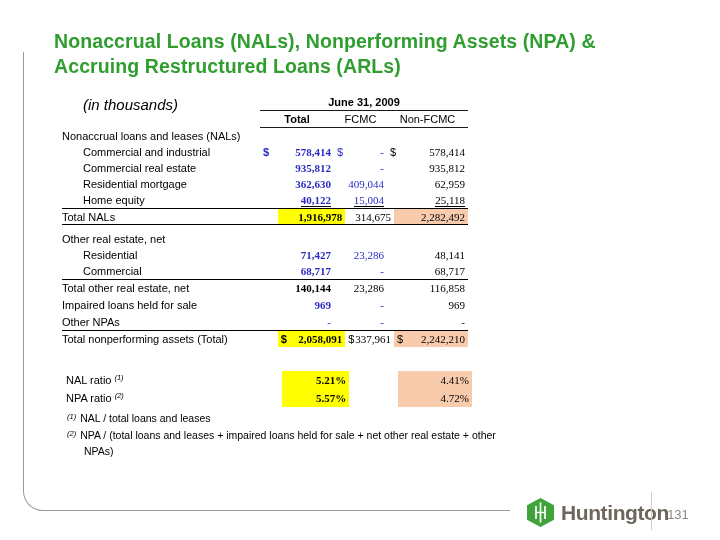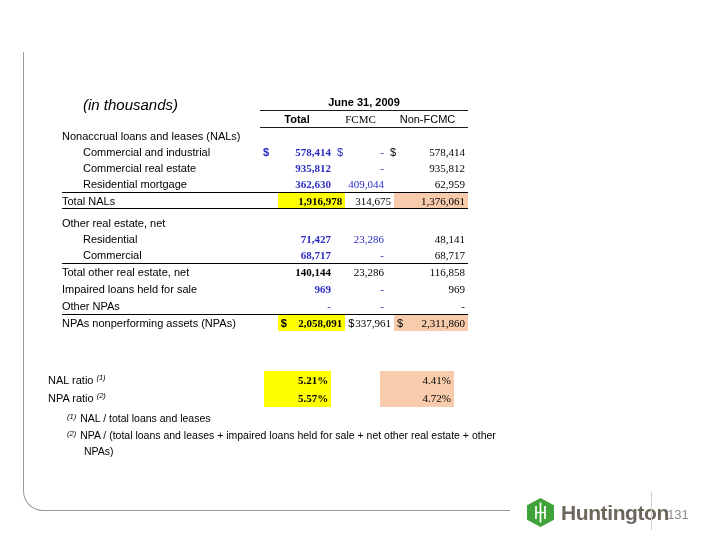--- a/index.html
+++ b/index.html
@@ -23,21 +23,21 @@
   .hdr1 { display:flex; height:15px; }
   .cap { width:198px; padding-left:21px; font-style:italic; font-size:15px; }
   .datehead { width:208px; text-align:center; font-weight:bold;
               border-bottom:1.5px solid #1a1a1a; font-size:11px; }
 
   .hdr2 { display:flex; height:17px; }
   .lblspace { width:198px; }
   .colheads { display:flex; width:208px; border-bottom:1.5px solid #1a1a1a; }
   .ch { display:flex; align-items:center; justify-content:center; }
   .ch0 { width:74px; font-weight:bold; }
-  .ch1 { width:53px;font-family:Liberation Serif, serif; }
+  .ch1 { width:53px; }
   .ch2 { width:81px; }
 
   .t-row { display:flex; height:16px; align-items:stretch; }
   .t-row.total { height:17px; }
   .t-row.spacer { height:6px; }
   .bt { border-top:1.5px solid #000; }
   .bb { border-bottom:1.5px solid #000; }
 
   .c-label { width:198px; display:flex; align-items:center; }
   .c-label.strong { font-weight:normal; }
@@ -48,21 +48,21 @@
   .col1 { width:53px; }
   .col2 { width:81px; }
   .c-num .val { margin-left:auto;font-family:Liberation Serif, serif; }
   .blue { color:var(--num-blue); }
   .bold { font-weight:bold; }
   .bg-yellow { background:var(--hl-yellow);margin-left:36px; }
   .bg-peach  { background:var(--hl-peach); }
   .ul .val { border-bottom:1px solid #000; }
 
   
-  .ratios { position:absolute; left:48px; top:371px; width:406px; font-size:11px; }
+  .ratios { position:absolute; left:66px; top:371px; width:406px; font-size:11px; }
   .r-row { display:flex; height:18px; align-items:stretch; }
   .r-label { width:198px; display:flex; align-items:center; }
   .fn-sup { font-size:7.5px; font-style:italic; position:relative; top:-3px; margin-left:3px; }
 
   
   .fnotes { position:absolute; left:67px; top:411px; width:436px;
             font-size:10.5px; line-height:15px; color:#000; }
   .fn-item { padding-left:17px; text-indent:-17px; margin-bottom:1px; }
   .fn-mark { font-size:7.5px; font-style:italic; position:relative; top:-3px; margin-right:4px; }
 
@@ -73,20 +73,21 @@
   .pgnum { position:absolute; left:660px; top:507px; width:36px; text-align:center;
            font-size:13px; color:#8a8a8a; }
 </style>
 </head>
 <body>
 
 <div class="slide">
 
   <div class="frame"></div>
 
+  <div class="title">Nonaccrual Loans (NALs), Nonperforming Assets (NPA) &amp; Accruing Restructured Loans (ARLs)</div>
 
   <div class="tbl">
     <div class="hdr1">
       <div class="cap">(in thousands)</div>
       <div class="datehead">June 31, 2009</div>
     </div>
     <div class="hdr2">
       <div class="lblspace"></div>
       <div class="colheads">
         <div class="ch ch0">Total</div>
@@ -136,33 +137,48 @@
           </div>
           <div class="c-num col1 blue">
             <span class="pfx"></span>
             <span class="val">409,044</span>
           </div>
           <div class="c-num col2 ">
             <span class="pfx"></span>
             <span class="val">62,959</span>
           </div>
         </div>
+        <div class="t-row item">
+          <div class="c-label indent">Home equity</div>
+          <div class="c-num col0 blue bold ul">
+            <span class="pfx"></span>
+            <span class="val">40,122</span>
+          </div>
+          <div class="c-num col1 blue ul">
+            <span class="pfx"></span>
+            <span class="val">15,004</span>
+          </div>
+          <div class="c-num col2  ul">
+            <span class="pfx"></span>
+            <span class="val">25,118</span>
+          </div>
+        </div>
         <div class="t-row total bt bb">
           <div class="c-label strong">Total NALs</div>
           <div class="c-num col0 bold bg-yellow">
             <span class="pfx"></span>
             <span class="val">1,916,978</span>
           </div>
           <div class="c-num col1 ">
             <span class="pfx"></span>
             <span class="val">314,675</span>
           </div>
           <div class="c-num col2  bg-peach">
             <span class="pfx"></span>
-            <span class="val">1,376,061</span>
+            <span class="val">2,282,492</span>
           </div>
         </div>
         <div class="t-row spacer"></div>
         <div class="t-row section">
           <div class="c-label strong">Other real estate, net</div>
         </div>
         <div class="t-row item">
           <div class="c-label indent">Residential</div>
           <div class="c-num col0 blue bold">
             <span class="pfx"></span>
@@ -231,32 +247,32 @@
           <div class="c-num col1 blue">
             <span class="pfx"></span>
             <span class="val">-</span>
           </div>
           <div class="c-num col2 ">
             <span class="pfx"></span>
             <span class="val">-</span>
           </div>
         </div>
         <div class="t-row total bt">
-          <div class="c-label strong">NPAs nonperforming assets (NPAs)</div>
+          <div class="c-label strong">Total nonperforming assets (Total)</div>
           <div class="c-num col0 bold bg-yellow">
             <span class="pfx">$</span>
             <span class="val">2,058,091</span>
           </div>
           <div class="c-num col1 ">
             <span class="pfx">$</span>
             <span class="val">337,961</span>
           </div>
           <div class="c-num col2  bg-peach">
             <span class="pfx">$</span>
-            <span class="val">2,311,860</span>
+            <span class="val">2,242,210</span>
           </div>
         </div>
       </div>
   </div>
 
   <div class="ratios">
       <div class="r-row">
         <div class="r-label">
           <span>NAL ratio</span>
           <span class="fn-sup">(1)</span>

